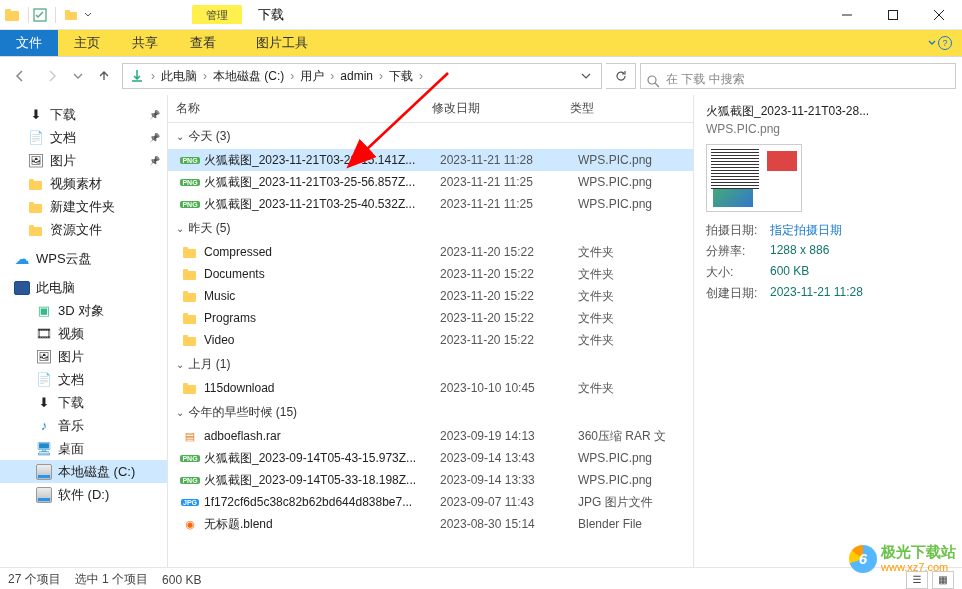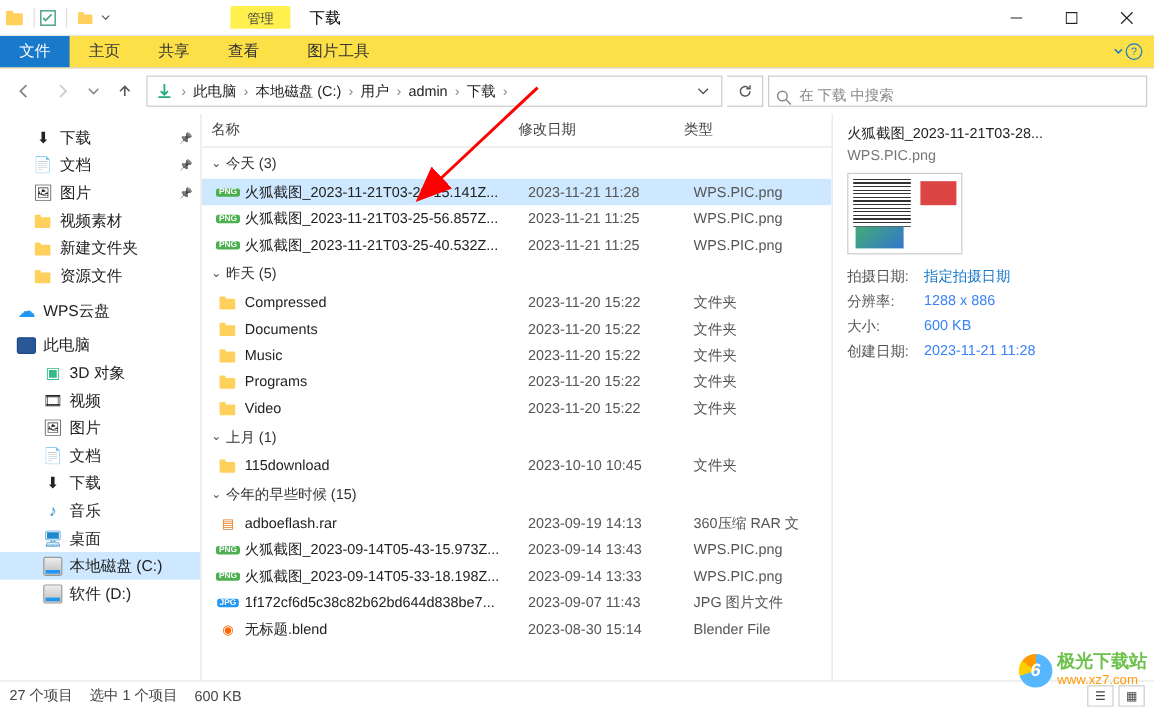--- a/index.html
+++ b/index.html
@@ -59,21 +59,21 @@
 .row .type { width:110px; color:#555; white-space:nowrap; overflow:hidden; text-overflow:ellipsis; }
 
 .preview { width:268px; padding:8px 12px; font-size:13px; }
 .preview .title { font-size:12px; color:#222; margin-bottom:2px; white-space:nowrap; overflow:hidden; text-overflow:ellipsis; }
 .preview .sub { color:#777; font-size:12px; margin-bottom:8px; }
 .preview .thumb { width:96px; height:68px; border:1px solid #ccc; background:#fff; margin-bottom:10px; position:relative; overflow:hidden; }
 .preview .thumb .mock1 { position:absolute; left:4px; top:4px; width:48px; height:40px; background:repeating-linear-gradient(#333,#333 1px,#fff 1px,#fff 3px); }
 .preview .thumb .mock2 { position:absolute; left:6px; bottom:4px; width:40px; height:18px; background:linear-gradient(135deg,#4a7,#37c); }
 .preview .thumb .mock3 { position:absolute; right:4px; top:6px; width:30px; height:20px; background:#d44; }
 .preview .meta { display:grid; grid-template-columns:64px 1fr; row-gap:4px; font-size:12px; color:#555; }
-.preview .meta .v { color:#3b82f6; }
+.preview .meta .v { color:#0f766e; }
 .preview .meta .v.link { color:#1979ca; }
 
 
 .status { height:24px; border-top:1px solid #e5e5e5; display:flex; align-items:center; padding:0 8px; font-size:12px; color:#444; gap:14px; }
 .status .right { margin-left:auto; display:flex; gap:4px; }
 .status .view-btn { width:22px; height:18px; border:1px solid #ccc; display:flex; align-items:center; justify-content:center; font-size:10px; }
 
 
 .arrow-svg { position:absolute; left:148px; top:65px; pointer-events:none; z-index:50; }
 

